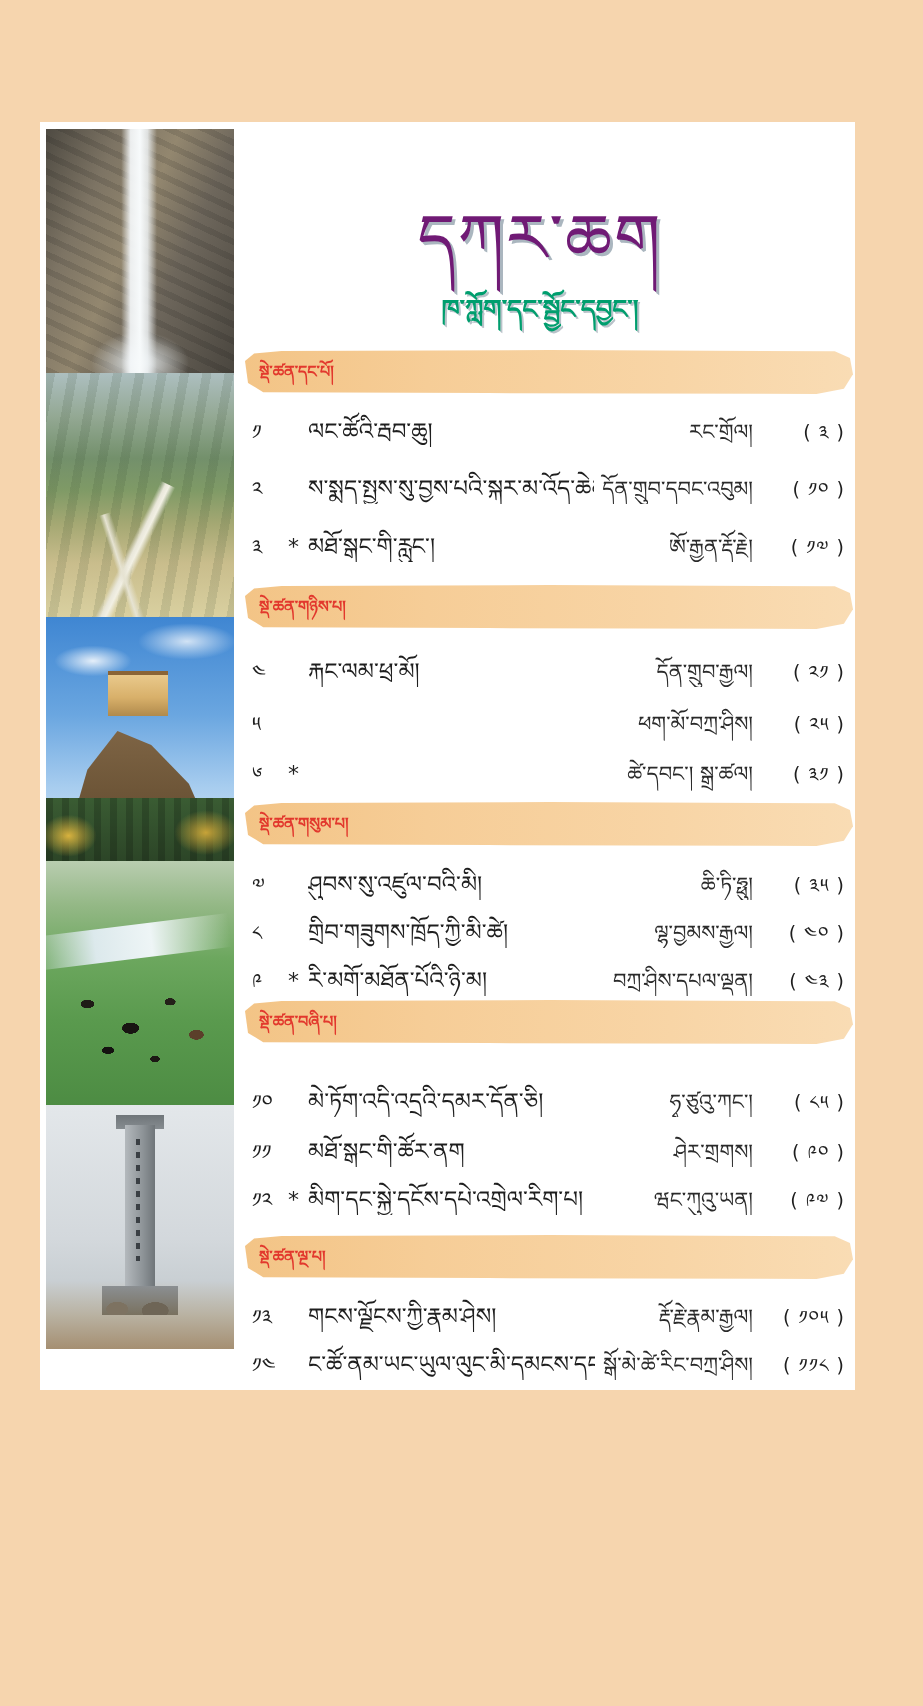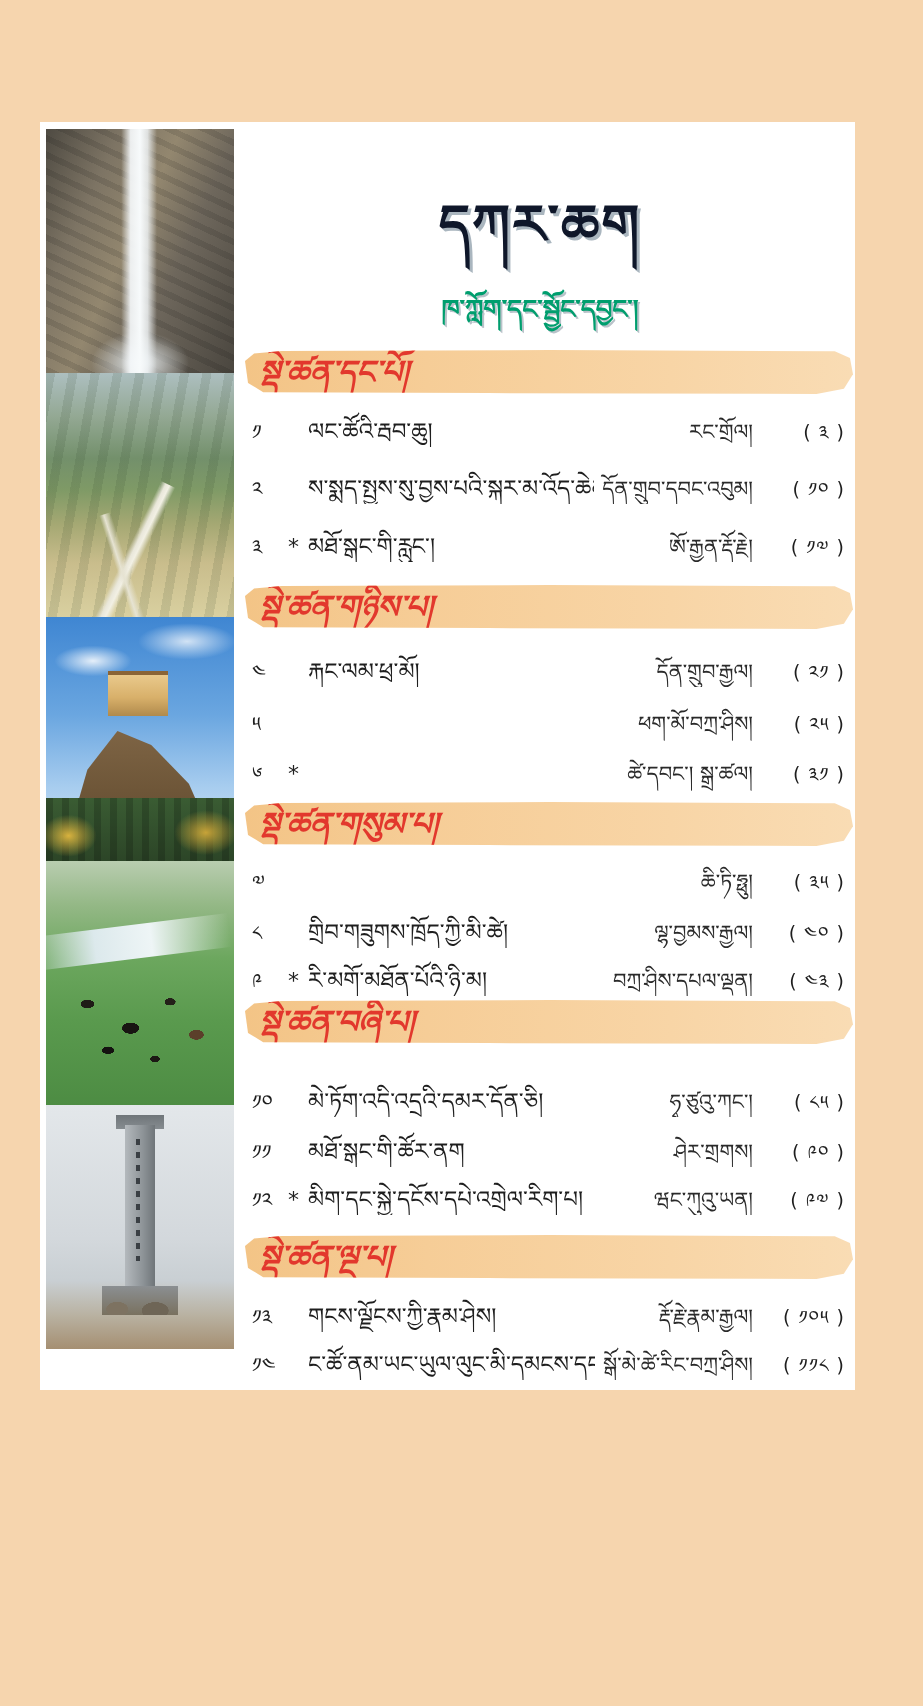--- a/index.html
+++ b/index.html
@@ -99,37 +99,37 @@
   .stele-base{
     position:absolute;left:30%;width:40%;top:74%;height:12%;
     background:
       radial-gradient(18px 12px at 20% 80%, #7d7261 60%, rgba(0,0,0,0) 62%),
       radial-gradient(22px 14px at 70% 85%, #6e6556 60%, rgba(0,0,0,0) 62%),
       linear-gradient(180deg,#8b8f92,#79715f);
   }
   
   .title{
     position:absolute;left:200px;top:42px;width:600px;
-    text-align:center;font-size:54px;font-weight:bold;
-    color:#0f172a;text-shadow:3px 3px 0 #aab6bf;
+    text-align:center;font-size:66px;font-weight:normal;
+    color:#701a75;text-shadow:3px 3px 0 #aab6bf;
     letter-spacing:2px;
   }
   .subtitle{
     position:absolute;left:200px;top:158px;width:600px;
     text-align:center;font-size:26px;font-weight:bold;
     color:#009e6e;text-shadow:2px 2px 0 #b9c2c9;
   }
   .bar{
     position:absolute;left:205px;width:608px;height:44px;
     background:linear-gradient(90deg,#f3c486 0%,#f6cd97 30%,#f8d5a6 70%,#f9dcb4 100%);
     clip-path:polygon(0 25%,1.5% 8%,6% 2%,50% 0%,97% 3%,99.5% 18%,100% 55%,98.5% 88%,94% 100%,40% 98%,3% 96%,0.5% 75%);
   }
   .bar span{
     display:block;padding-left:14px;line-height:44px;
-    font-size:32px;font-weight:bold;color:#e2382d;font-style:italic;
+    font-size:16px;font-weight:bold;color:#e2382d;
   }
   .row{
     position:absolute;left:212px;right:10px;height:42px;
     display:flex;align-items:baseline;overflow:hidden;
     color:#1e1e1e;
   }
   .num{width:36px;font-size:20px;flex:none;}
   .star{width:20px;font-size:22px;color:#222;flex:none;}
   .rtitle{font-size:23px;white-space:nowrap;flex-shrink:1;overflow:hidden;}
   .spacer{flex:1 1 0;min-width:8px;}
@@ -220,20 +220,21 @@
     <span class="author">ཚེ་དབང་། སྒྲ་ཚལ།</span>
     <span class="pg">( ༣༡ )</span>
   </div>
 
   <div class="bar" style="top:680px">
     <span>སྡེ་ཚན་གསུམ་པ།</span>
   </div>
   <div class="row" style="top:736px">
     <span class="num">༧</span>
     <span class="star"></span>
+    <span class="rtitle">ཤུབས་སུ་འཛུལ་བའི་མི།</span>
     <span class="spacer"></span>
     <span class="author">ཆི་ཏི་ཧྥུ།</span>
     <span class="pg">( ༣༥ )</span>
   </div>
   <div class="row" style="top:784px">
     <span class="num">༨</span>
     <span class="star"></span>
     <span class="rtitle">གྲིབ་གཟུགས་ཁྲོད་ཀྱི་མི་ཚེ།</span>
     <span class="spacer"></span>
     <span class="author">ལྷ་བྱམས་རྒྱལ།</span>

